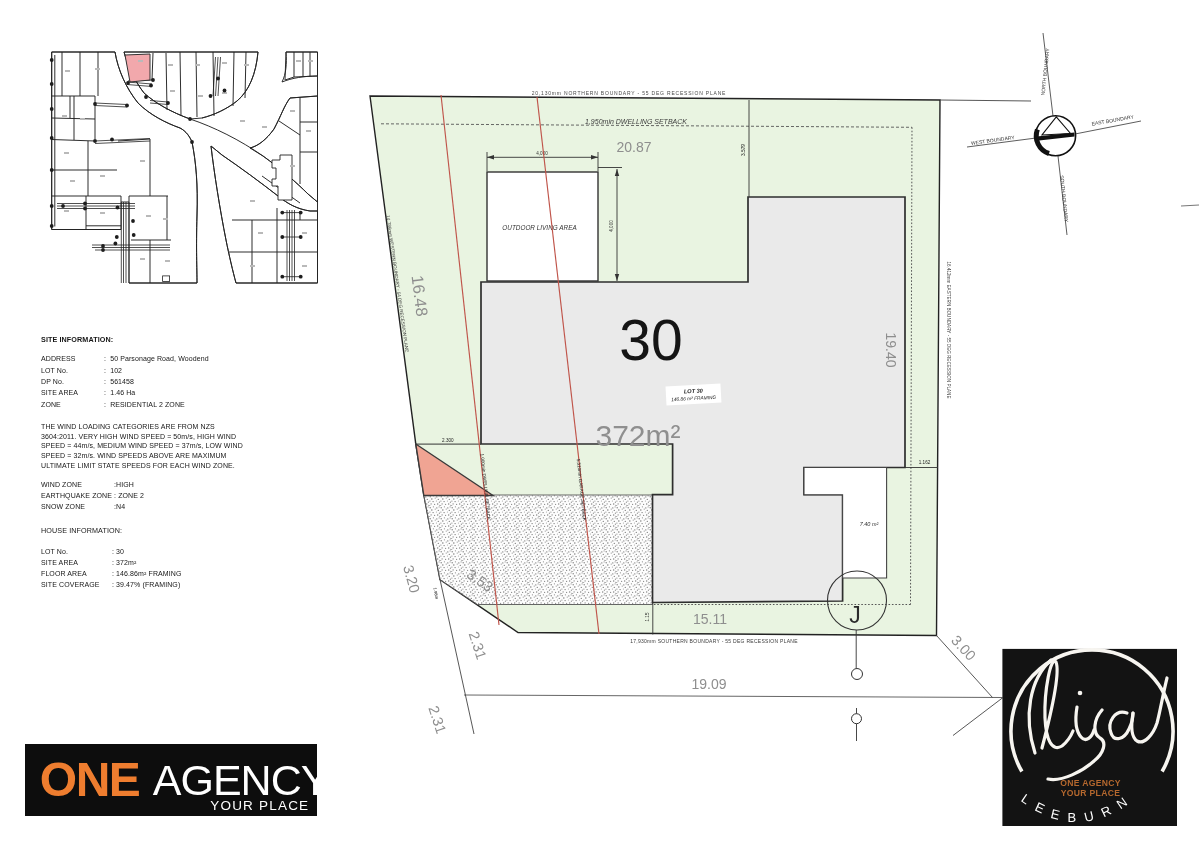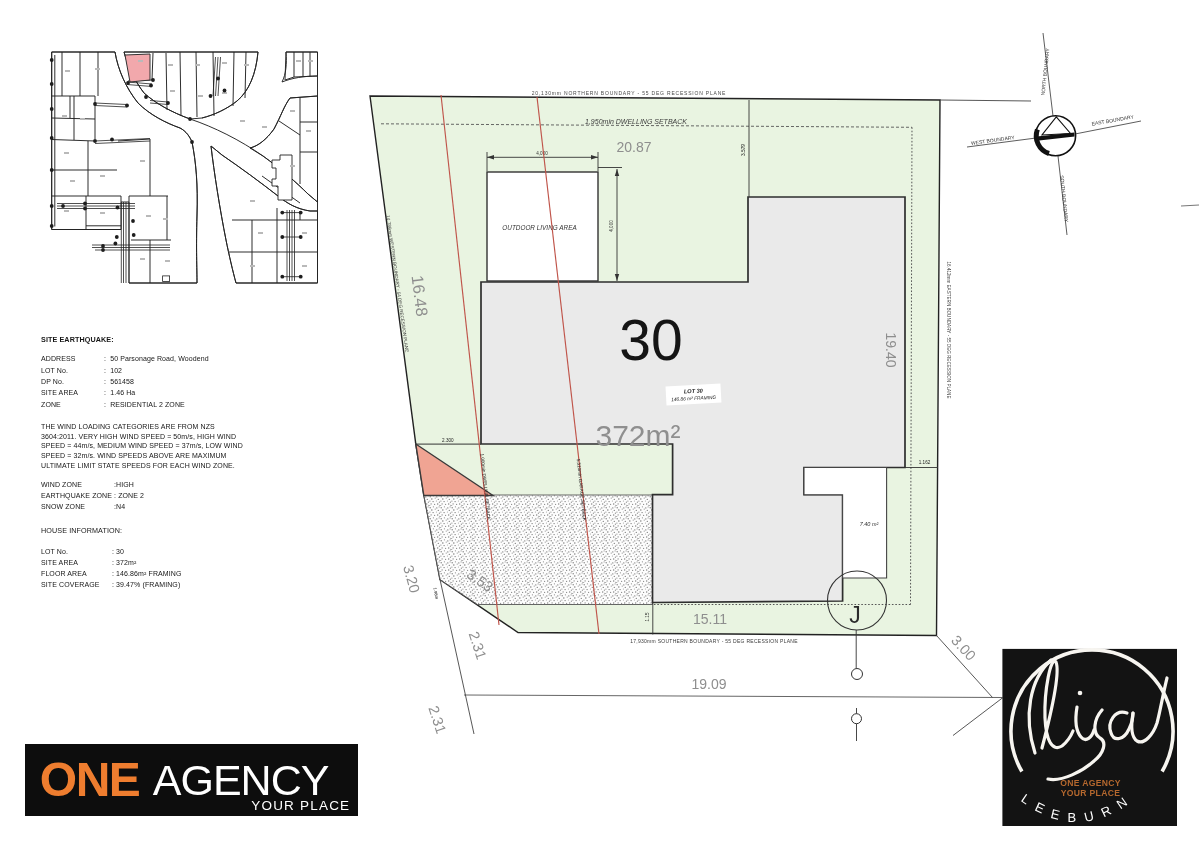--- a/index.html
+++ b/index.html
@@ -427,21 +427,21 @@
   <defs>
           <path id="lbarc" d="M 1007 789 Q 1077 856 1149 787"></path>
         </defs>
   <text font-size="13" fill="#ffffff" letter-spacing="9.2">
     <textPath href="#lbarc" startOffset="50%" text-anchor="middle">LEEBURN</textPath>
   </text>
 </g>
 </svg>
 
 <div class="abs info" style="left:0;top:0;width:340px;">
-  <div class="abs" style="left:41px;top:335.2px;font-weight:bold;font-size:7.2px;">SITE EARTHQUAKE:</div>
+  <div class="abs" style="left:41px;top:335.2px;font-weight:bold;font-size:7.2px;">SITE INFORMATION:</div>
   <div class="abs" style="left:41px;top:355.4px;">ADDRESS</div>
       <div class="abs" style="left:104px;top:355.4px;">:&nbsp; 50 Parsonage Road, Woodend</div>
   <div class="abs" style="left:41px;top:367.1px;">LOT No.</div>
       <div class="abs" style="left:104px;top:367.1px;">:&nbsp; 102</div>
   <div class="abs" style="left:41px;top:378.2px;">DP No.</div>
       <div class="abs" style="left:104px;top:378.2px;">:&nbsp; 561458</div>
   <div class="abs" style="left:41px;top:389.4px;">SITE AREA</div>
       <div class="abs" style="left:104px;top:389.4px;">:&nbsp; 1.46 Ha</div>
   <div class="abs" style="left:41px;top:400.7px;">ZONE</div>
       <div class="abs" style="left:104px;top:400.7px;">:&nbsp; RESIDENTIAL 2 ZONE</div>
@@ -455,19 +455,19 @@
   <div class="abs" style="left:41px;top:548px;">LOT No.</div>
       <div class="abs" style="left:112px;top:548px;">: 30</div>
   <div class="abs" style="left:41px;top:559.1px;">SITE AREA</div>
       <div class="abs" style="left:112px;top:559.1px;">: 372m²</div>
   <div class="abs" style="left:41px;top:570px;">FLOOR AREA</div>
       <div class="abs" style="left:112px;top:570px;">: 146.86m² FRAMING</div>
   <div class="abs" style="left:41px;top:581.1px;">SITE COVERAGE</div>
       <div class="abs" style="left:112px;top:581.1px;">: 39.47% (FRAMING)</div>
 </div>
 
-<div class="abs" style="left:24.8px;top:744px;width:292.5px;height:72px;background:#0d0d0d;padding-left:41px;">
+<div class="abs" style="left:24.8px;top:744px;width:292.5px;height:72px;background:#0d0d0d;">
   <span class="abs" style="left:15px;top:8px;font-size:48px;font-weight:bold;color:#ee7d2f;letter-spacing:-1.5px;">ONE</span>
   <span class="abs" style="left:128px;top:12px;font-size:43px;color:#ffffff;letter-spacing:-1px;">AGENCY</span>
   <span class="abs" style="right:8px;top:54px;font-size:13.5px;color:#ffffff;letter-spacing:1.2px;">YOUR PLACE</span>
 </div>
 
 </div>
 
 </body></html>

